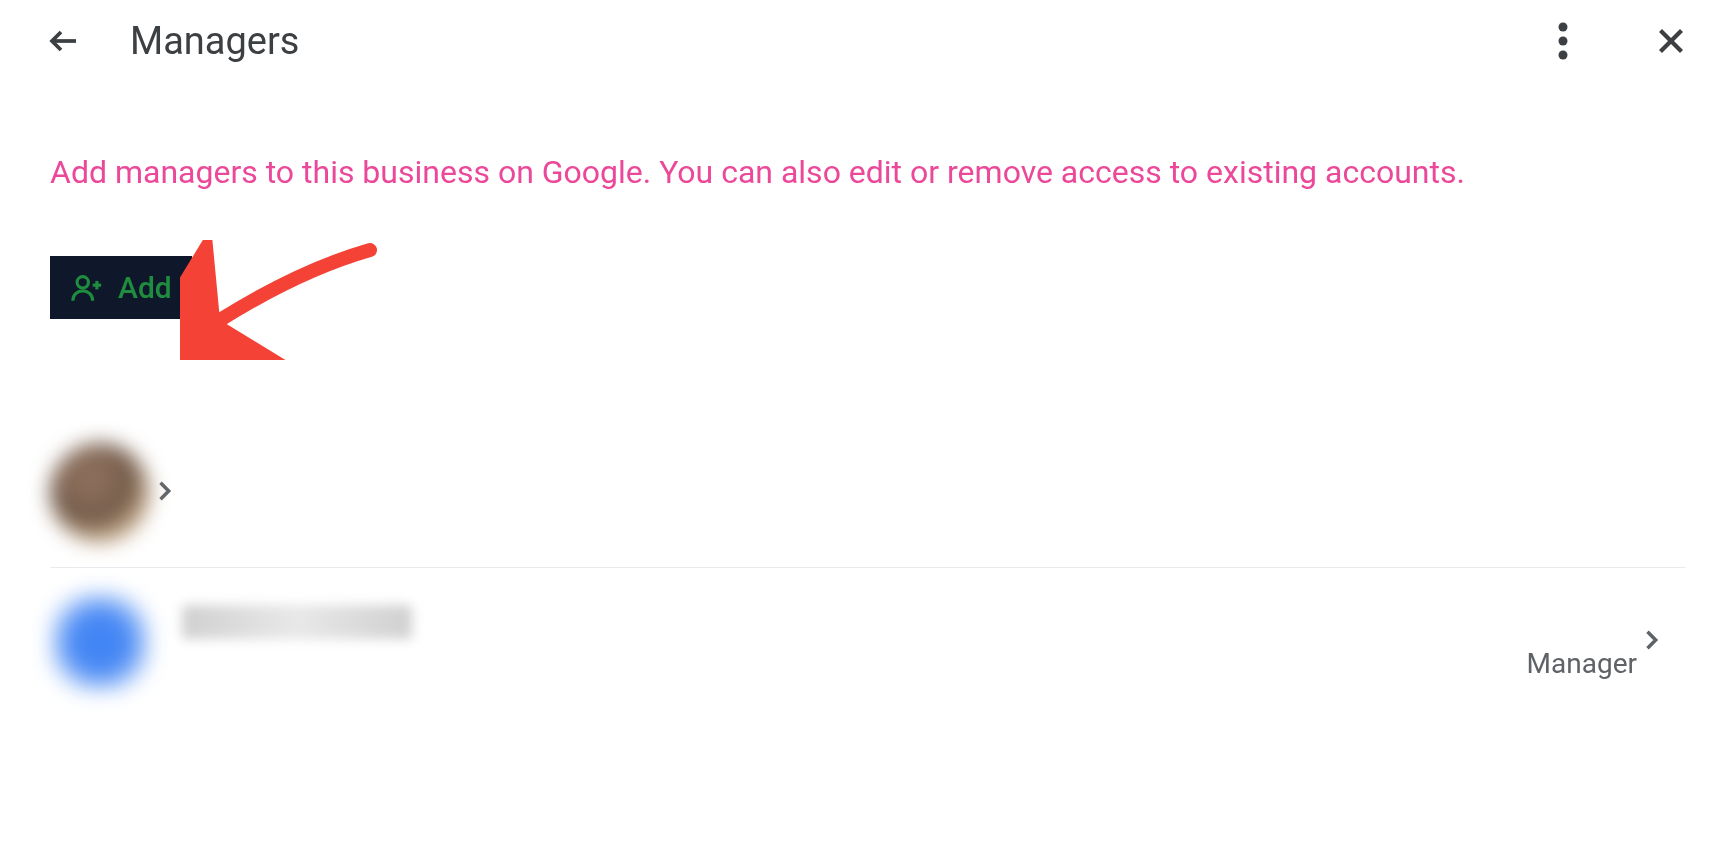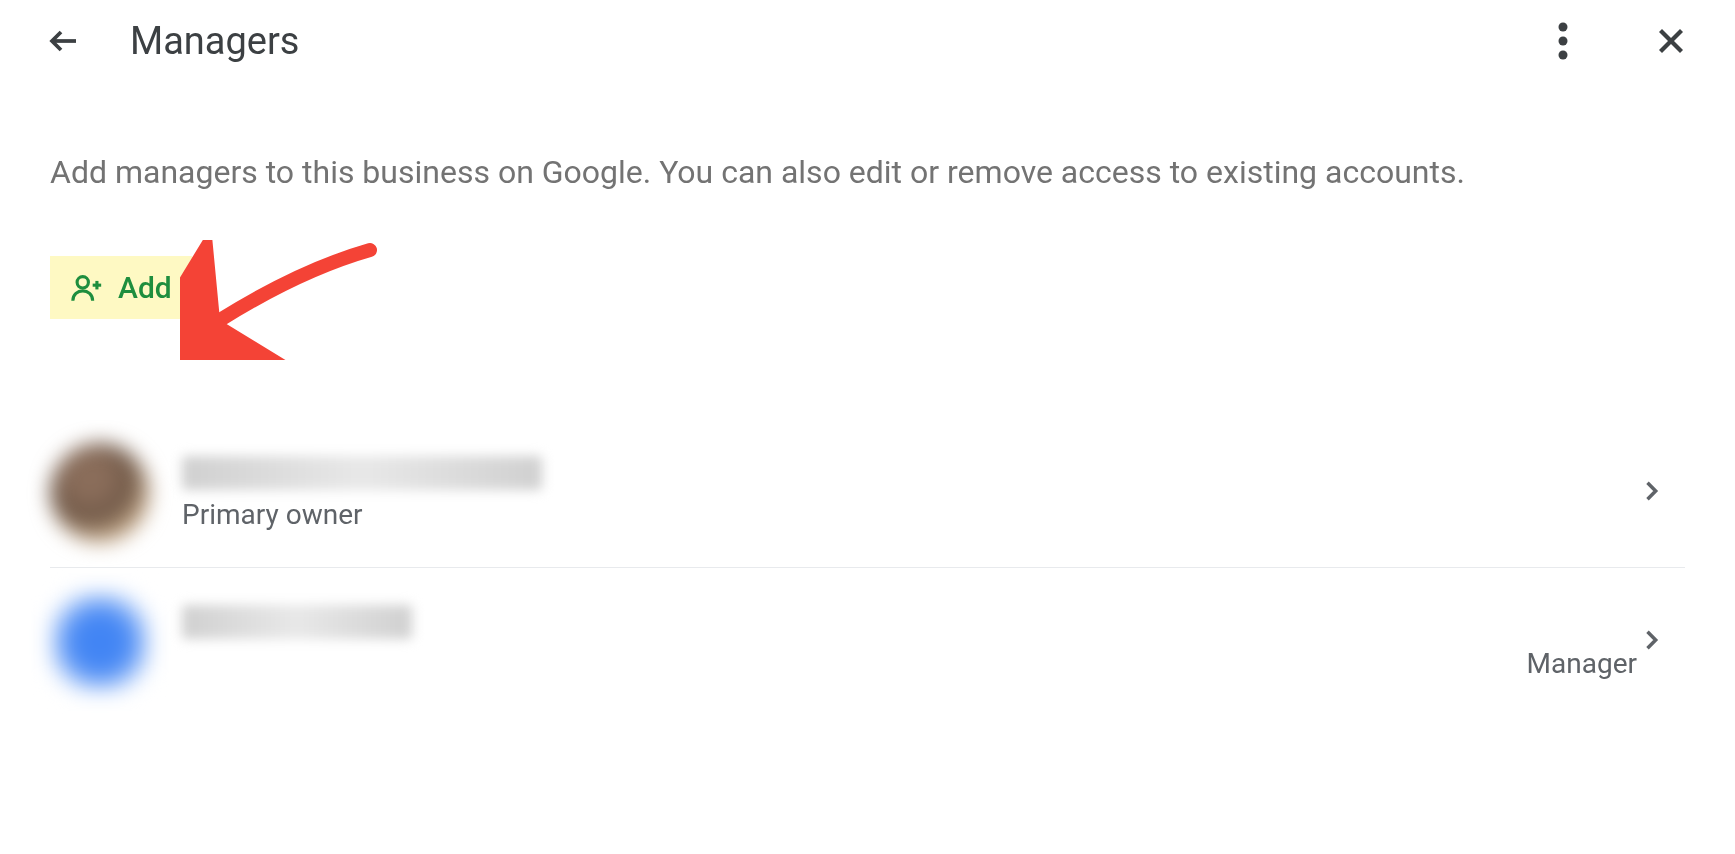--- a/index.html
+++ b/index.html
@@ -49,27 +49,27 @@
       align-items: center;
       justify-content: center;
       cursor: pointer;
       color: #3c4043;
     }
     .content {
       padding: 60px 50px 0 50px;
     }
     .description {
       font-size: 32px;
-      color: #737373;
+      color: #ec4899;
       line-height: 1.5;
       margin-bottom: 60px;
     }
     .add-button-wrapper {
       display: inline-block;
-      background: #fef9c3;
+      background: #0f172a;
       padding: 14px 20px;
       position: relative;
     }
     .add-button {
       display: flex;
       align-items: center;
       gap: 14px;
       cursor: pointer;
       color: #1e8e3e;
     }
@@ -181,24 +181,20 @@
         <line x1="19" y1="7" x2="19" y2="13"></line>
         <line x1="16" y1="10" x2="22" y2="10"></line>
       </svg>
       <span class="add-button-text">Add</span>
     </div>
   </div>
 
   <div class="list">
     <div class="list-item">
       <div class="avatar avatar-1"></div>
-      <div class="item-content">
-        <div class="item-name-blur blur-1"></div>
-        <div class="item-role">Primary owner</div>
-      </div>
       <div class="chevron">
         <svg width="28" height="28" viewBox="0 0 24 24" fill="none" stroke="currentColor" stroke-width="3">
           <polyline points="9,5 16,12 9,19"></polyline>
         </svg>
       </div>
     </div>
 
     <div class="list-item">
       <div class="avatar-2"></div>
       <div class="item-content">

